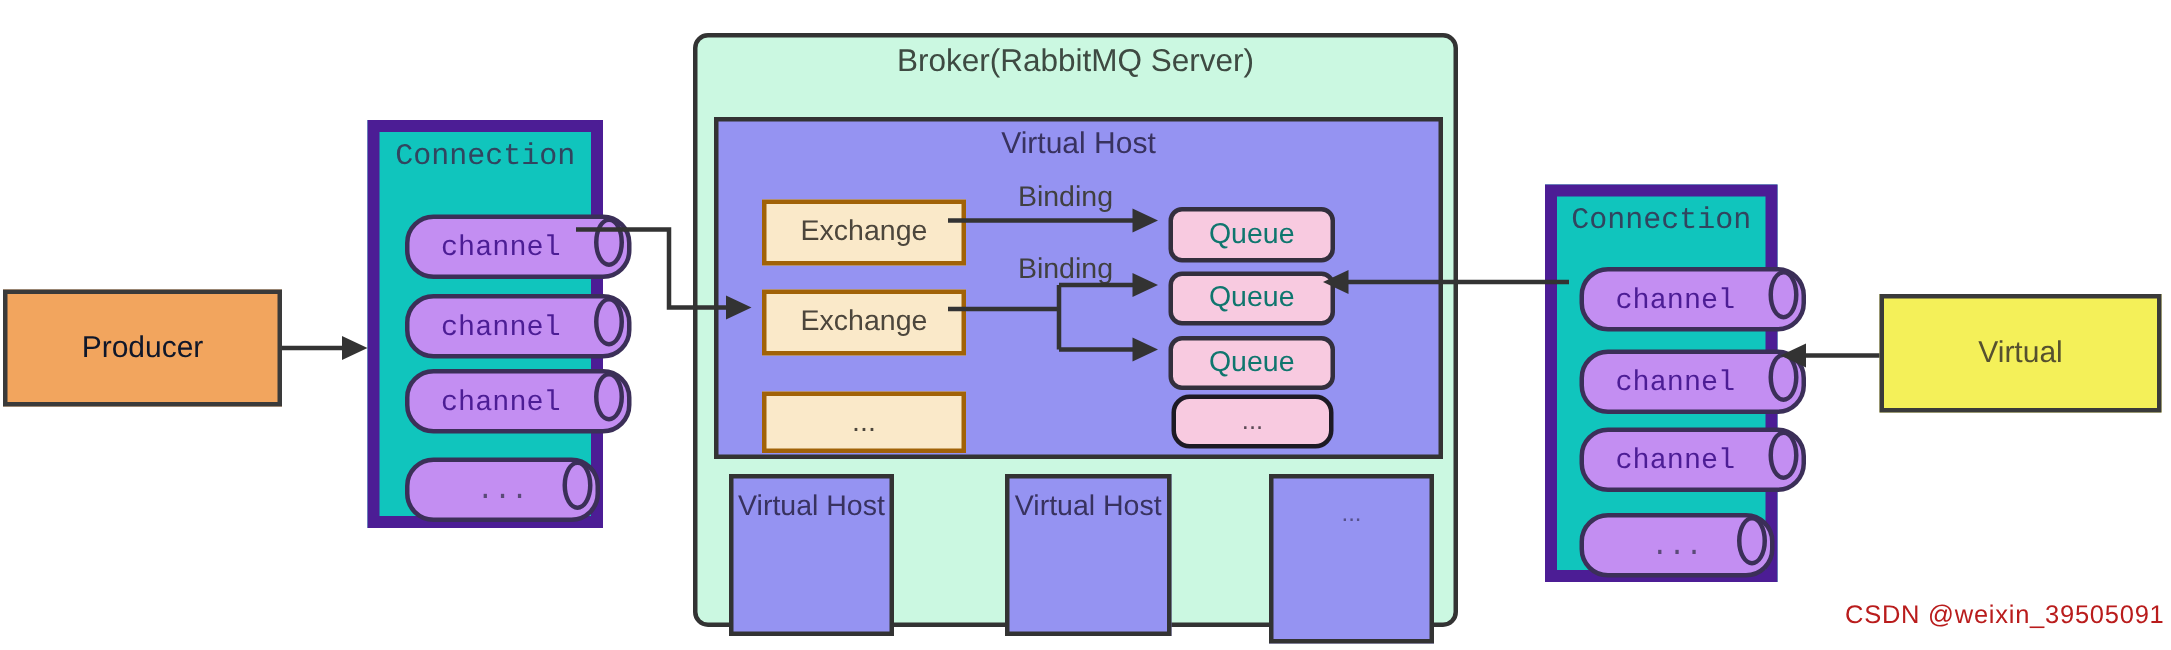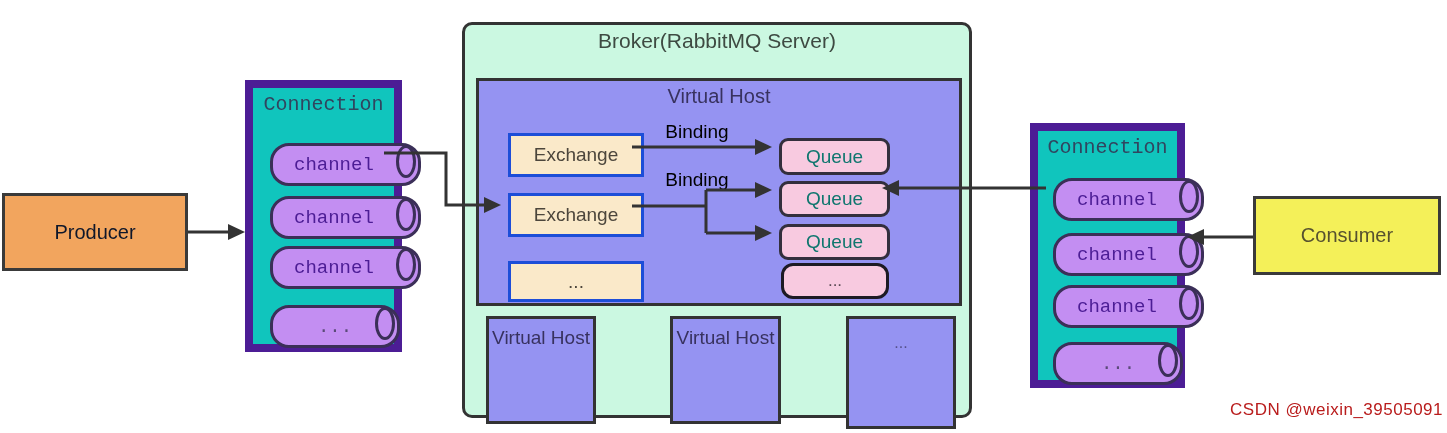--- a/index.html
+++ b/index.html
@@ -44,29 +44,29 @@
   .broker-title{position:absolute;top:4px;left:0;right:0;text-align:center;
     font-size:21px;color:#3e4a42;}
 
   
   .vh-main{position:absolute;left:11px;top:53px;width:480px;height:222px;
     background:#9593f2;border:3px solid #333333;}
   .vh-title{position:absolute;top:4px;left:0;right:0;text-align:center;
     font-size:20px;color:#38325f;}
 
   .exchange{position:absolute;left:29px;width:130px;background:#fae9c9;
-    border:3px solid #1d4ed8;display:flex;align-items:center;justify-content:center;
+    border:3px solid #a16207;display:flex;align-items:center;justify-content:center;
     font-size:19px;color:#4c463c;}
   .queue{position:absolute;left:300px;width:105px;background:#f8cae0;
     border:3px solid #332f3d;border-radius:9px;
     display:flex;align-items:center;justify-content:center;
     font-size:19px;color:#0f766e;}
   .queue.dots{border:3px solid #1d1a24;border-radius:12px;color:#5a4a55;font-size:17px;}
-  .binding{position:absolute;width:90px;text-align:center;
-    font-size:19px;color:#000000;}
+  .binding{position:absolute;width:90px;text-align:right;
+    font-size:19px;color:#404040;}
 
   
   .vh-small{position:absolute;top:291px;width:104px;height:95px;
     background:#9593f2;border:3px solid #333333;
     text-align:center;font-size:19px;color:#38325f;
     padding-top:7px;line-height:23px;}
   .vh-small.dots{color:#55508a;font-size:16px;padding-top:12px;}
 
   
   .watermark{position:absolute;right:4px;top:400px;
@@ -143,21 +143,21 @@
     <div class="channel" style="left:15px;top:154px;">
       <span>channel</span>
       <span class="cap"></span>
     </div>
     <div class="channel dots" style="left:15px;top:211px;">
       <span>...</span>
       <span class="cap"></span>
     </div>
   </div>
 
-  <div class="box consumer">Consumer</div>
+  <div class="box consumer">Virtual</div>
 
   <svg class="wires" viewBox="0 0 1447 433">
 
     <path d="M188,232 H229"></path>
     <polygon points="245,232 228,224 228,240"></polygon>
 
     <path d="M384,153 H446 V205 H485"></path>
     <polygon points="501,205 484,197 484,213"></polygon>
 
     <path d="M632,147 H756"></path>

